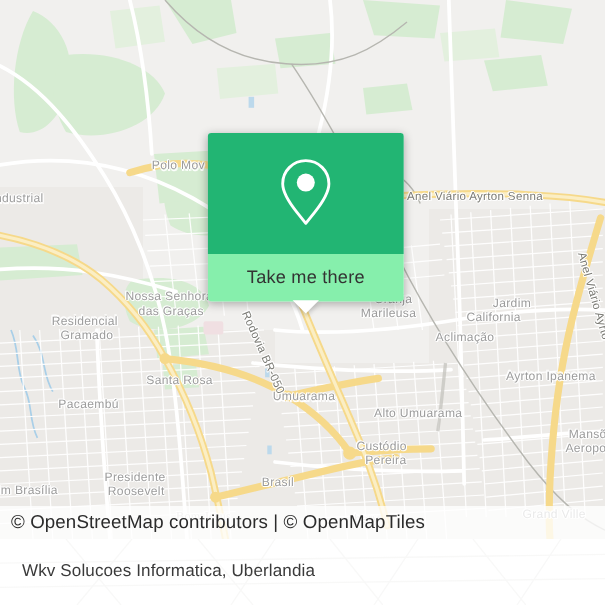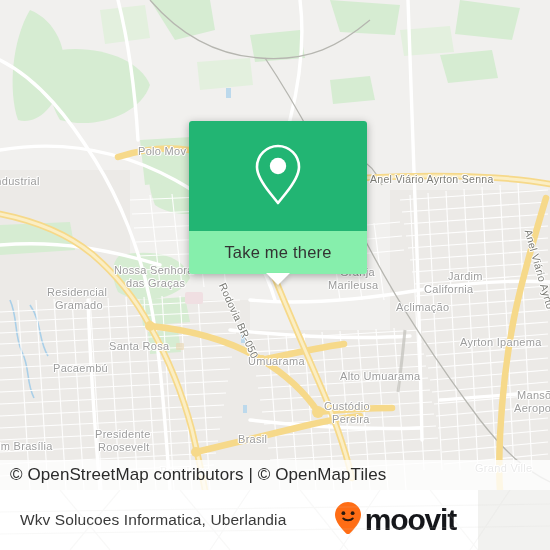--- a/index.html
+++ b/index.html
@@ -65,21 +65,21 @@
     position:absolute;left:50%;bottom:-11px;margin-left:-12px;
     width:0;height:0;
     border-left:12px solid transparent;
     border-right:12px solid transparent;
     border-top:12px solid #ffffff;
     filter:drop-shadow(0 3px 2px rgba(0,0,0,.16));
   }
 
   
   .footer{
-    position:absolute;left:0;top:490px;width:478px;height:60px;
+    position:absolute;left:0;top:490px;width:550px;height:60px;
     background:#ffffff;
     display:flex;align-items:center;justify-content:space-between;
     box-sizing:border-box;padding:0 22px 0 20px;
     z-index:5;
   }
   .footer-title{font-size:15.5px;color:#3a3a3a;letter-spacing:.1px;}
   .brand{display:flex;align-items:center;gap:2px;}
   .brand-word{
     font-size:30px;font-weight:bold;color:#15161a;letter-spacing:-1.2px;
     line-height:30px;
@@ -312,21 +312,21 @@
         <rect x="176" y="343" width="8" height="7" rx="1"></rect>
       </g>
     </svg>
 
     <div class="lbl" style="left:-8px;top:175px;">Industrial</div>
     <div class="lbl" style="left:138px;top:145px;">Polo Mov</div>
     <div class="lbl two" style="left:114px;top:264px;">Nossa Senhora</div>
     <div class="lbl two" style="left:126px;top:277px;">das Graças</div>
     <div class="lbl two" style="left:47px;top:286px;">Residencial</div>
     <div class="lbl two" style="left:55px;top:299px;">Gramado</div>
-    <div class="lbl" style="left:109px;top:340px;">Santa Rosa</div>
+    <div class="lbl" style="left:133px;top:340px;">Santa Rosa</div>
     <div class="lbl" style="left:53px;top:362px;">Pacaembú</div>
     <div class="lbl" style="left:-2px;top:440px;">im Brasília</div>
     <div class="lbl two" style="left:95px;top:428px;">Presidente</div>
     <div class="lbl two" style="left:98px;top:441px;">Roosevelt</div>
     <div class="lbl faint" style="left:160px;top:464px;font-family:Liberation Serif, serif;">Bom Jesus</div>
     <div class="lbl" style="left:238px;top:433px;">Brasil</div>
     <div class="lbl" style="left:248px;top:355px;">Umuarama</div>
     <div class="lbl" style="left:316px;top:370px;margin-left:24px;">Alto Umuarama</div>
     <div class="lbl road" style="left:228px;top:281px;transform:rotate(66deg);transform-origin:left top;">Rodovia BR-050</div>
     <div class="lbl two" style="left:340px;top:266px;">Granja</div>
@@ -373,26 +373,15 @@
         <path d="M250 0 L210 60"></path>
           <path d="M300 0 L348 60"></path>
           <path d="M380 0 L340 60"></path>
         <path d="M430 0 L478 60"></path>
           <path d="M510 0 L470 60"></path>
         <path d="M0 22 L550 14"></path>
           <path d="M0 44 L550 36"></path>
       </g>
     </svg>
     <span class="footer-title">Wkv Solucoes Informatica, Uberlandia</span>
-    <span class="brand">
-      <span>
-        <svg width="30" height="34" viewBox="0 0 30 34" aria-hidden="true">
-          <path d="M15 1 C7.8 1 2 6.8 2 14 C2 20.5 9 28.5 13.2 32.4 C14.2 33.3 15.8 33.3 16.8 32.4 C21 28.5 28 20.5 28 14 C28 6.8 22.2 1 15 1 Z" fill="#ff6d15"></path>
-          <circle cx="10.4" cy="12.2" r="1.9" fill="#2b1a0e"></circle>
-          <circle cx="19.6" cy="12.2" r="1.9" fill="#2b1a0e"></circle>
-          <path d="M10.2 17.4 C12 19.8 18 19.8 19.8 17.4" stroke="#2b1a0e" stroke-width="1.9" fill="none" stroke-linecap="round"></path>
-        </svg>
-      </span>
-      <span class="brand-word">moovit</span>
-    </span>
   </div>
 
 </div>
 
 </body></html>

